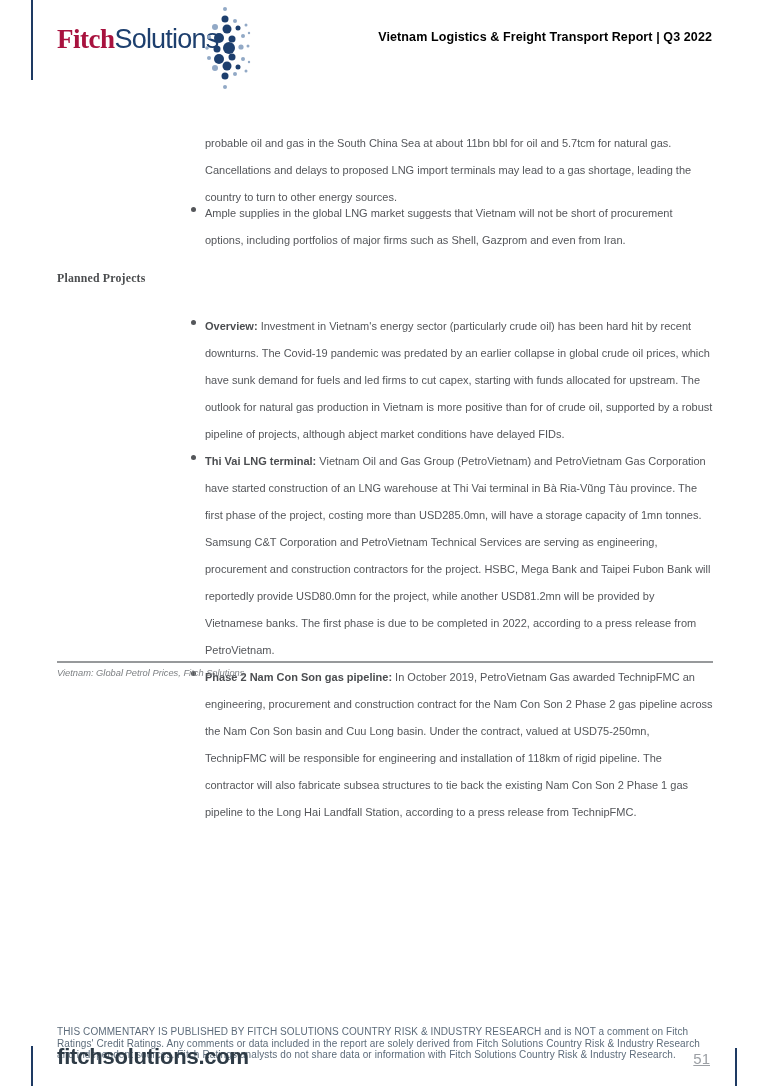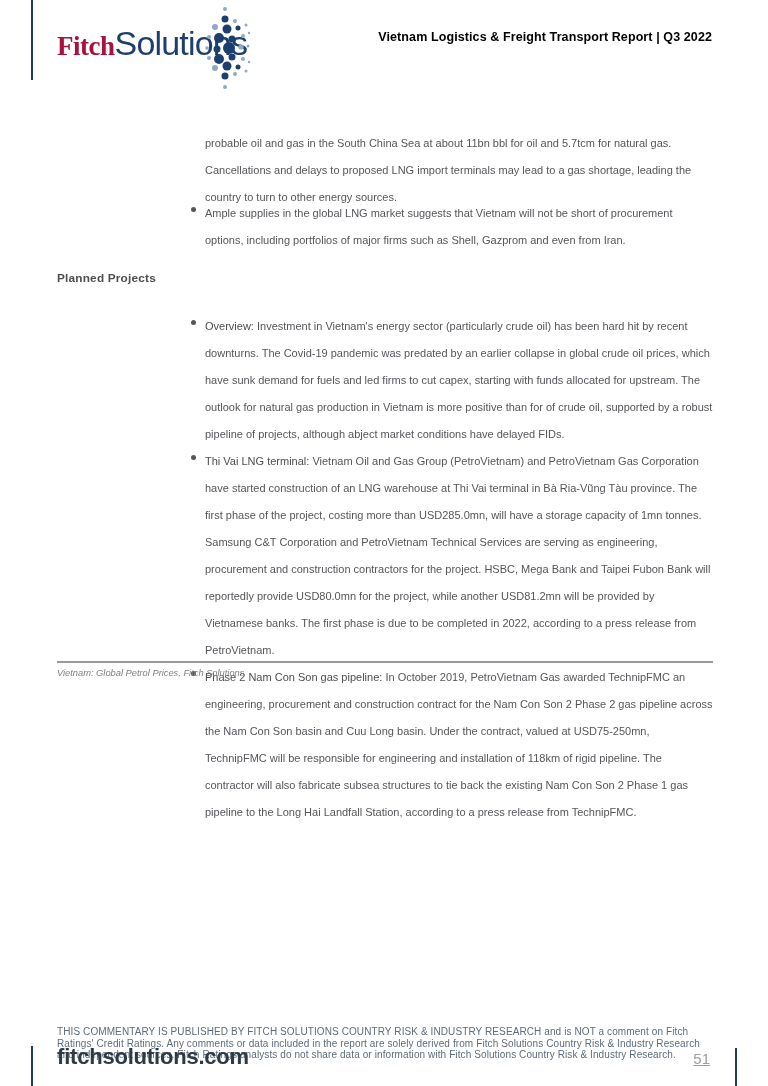--- a/index.html
+++ b/index.html
@@ -19,21 +19,21 @@
   .corner-rule.bottom-right { left: 735px; top: 1048px; height: 38px; }
 
   
   .logo { position: absolute; left: 57px; top: 24px; white-space: nowrap; }
   .logo .serif {
     font-family: "Liberation Serif", serif;
     font-weight: bold; font-size: 27px; color: #a8123e; letter-spacing: -0.5px;
   }
   .logo .sans {
     font-family: "Liberation Sans", sans-serif;
-    font-weight: normal; font-size: 34px; color: #1d3f6e; letter-spacing: -0.8px;
+    font-weight: normal; font-size: 27px; color: #1d3f6e; letter-spacing: -0.8px;
   }
   .logo-burst { position: absolute; left: 203px; top: 5px; }
   .report-title {
     position: absolute; top: 30px; right: 56px;
     font-size: 12.5px; font-weight: bold; color: #000000; letter-spacing: 0.1px;
   }
 
   
   .bodycopy { font-size: 11px; line-height: 27px; color: #54565a; }
   .intro-para { position: absolute; left: 205px; top: 130px; width: 508px; }
@@ -41,25 +41,25 @@
   .project-list { position: absolute; left: 190px; top: 313px; width: 523px; }
   .bullet-item { display: flex; }
   .bullet-marker {
     flex: 0 0 15px; width: 15px; position: relative;
   }
   .bullet-marker::after {
     content: ""; position: absolute; left: 1px; top: 7px;
     width: 5px; height: 5px; border-radius: 50%; background: #54565a;
   }
   .bullet-body { flex: 1; }
-  .bullet-lead { font-weight: normal; color: #4b4d50; }
+  .bullet-lead { font-weight: bold; color: #4b4d50; }
 
   .section-heading {
     position: absolute; left: 57px; top: 271px;
-    font-size: 11.8px; font-weight: bold; color: #4b4d4f; letter-spacing: 0.2px;
+    font-size: 11.8px; font-weight: bold; color: #4b4d4f; letter-spacing: 0.2px; font-family: Liberation Serif, serif;
   }
 
   
   .source-divider {
     position: absolute; left: 57px; top: 661px; width: 656px;
     border-top: 2px solid #97999b;
   }
   .source-note {
     position: absolute; left: 57px; top: 668px;
     font-size: 9.3px; font-style: italic; color: #7e8184;

